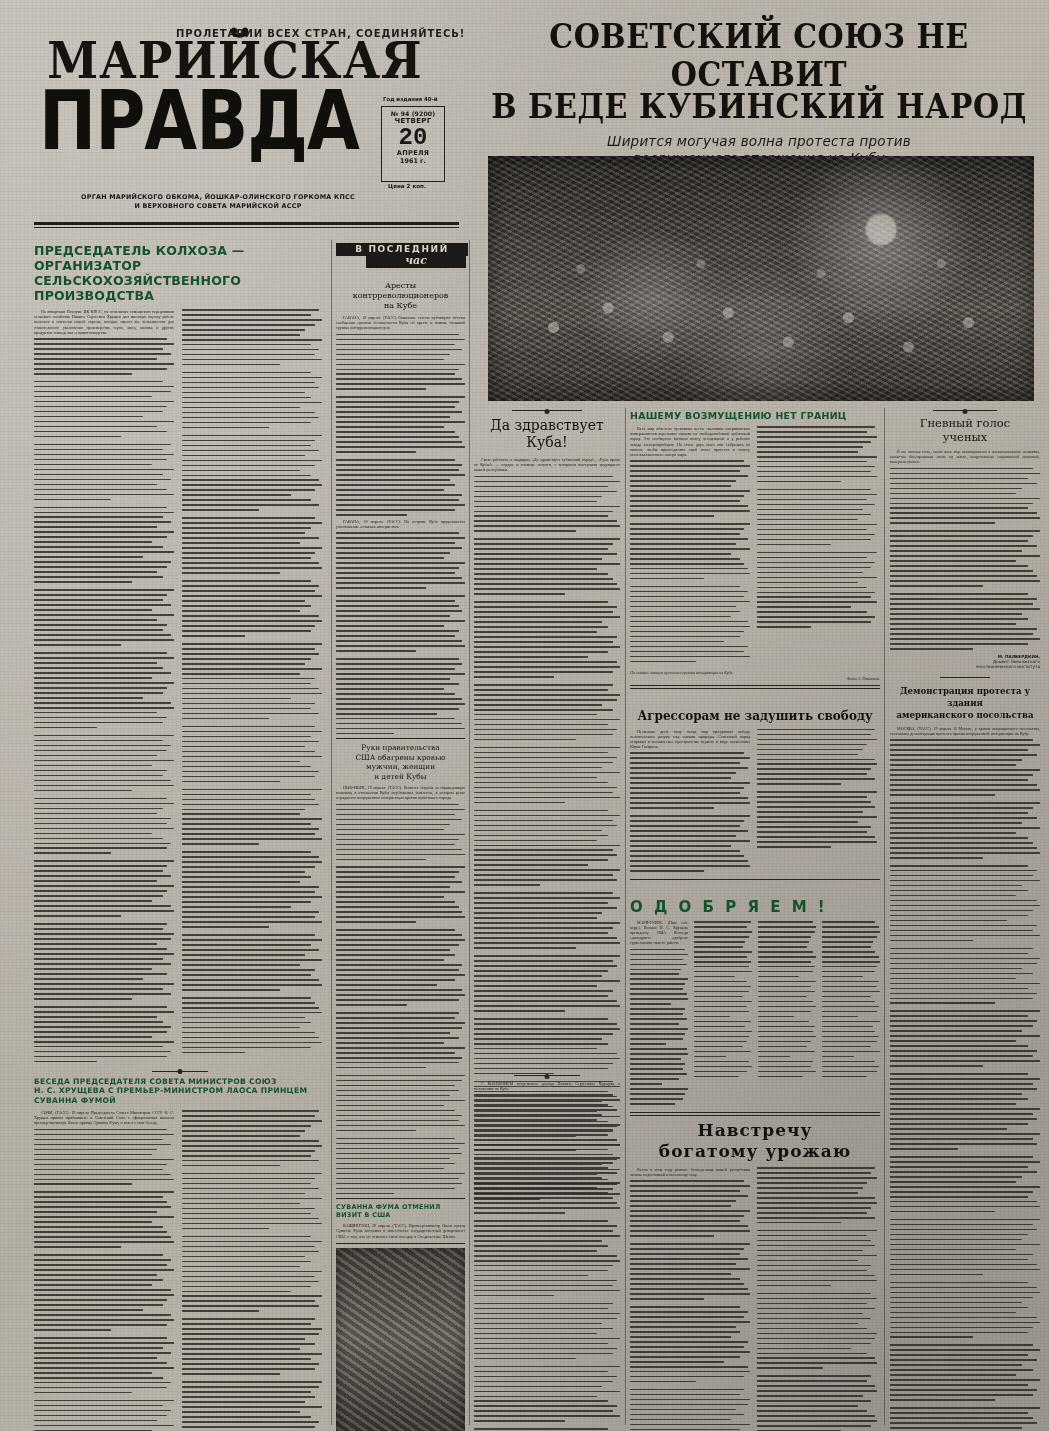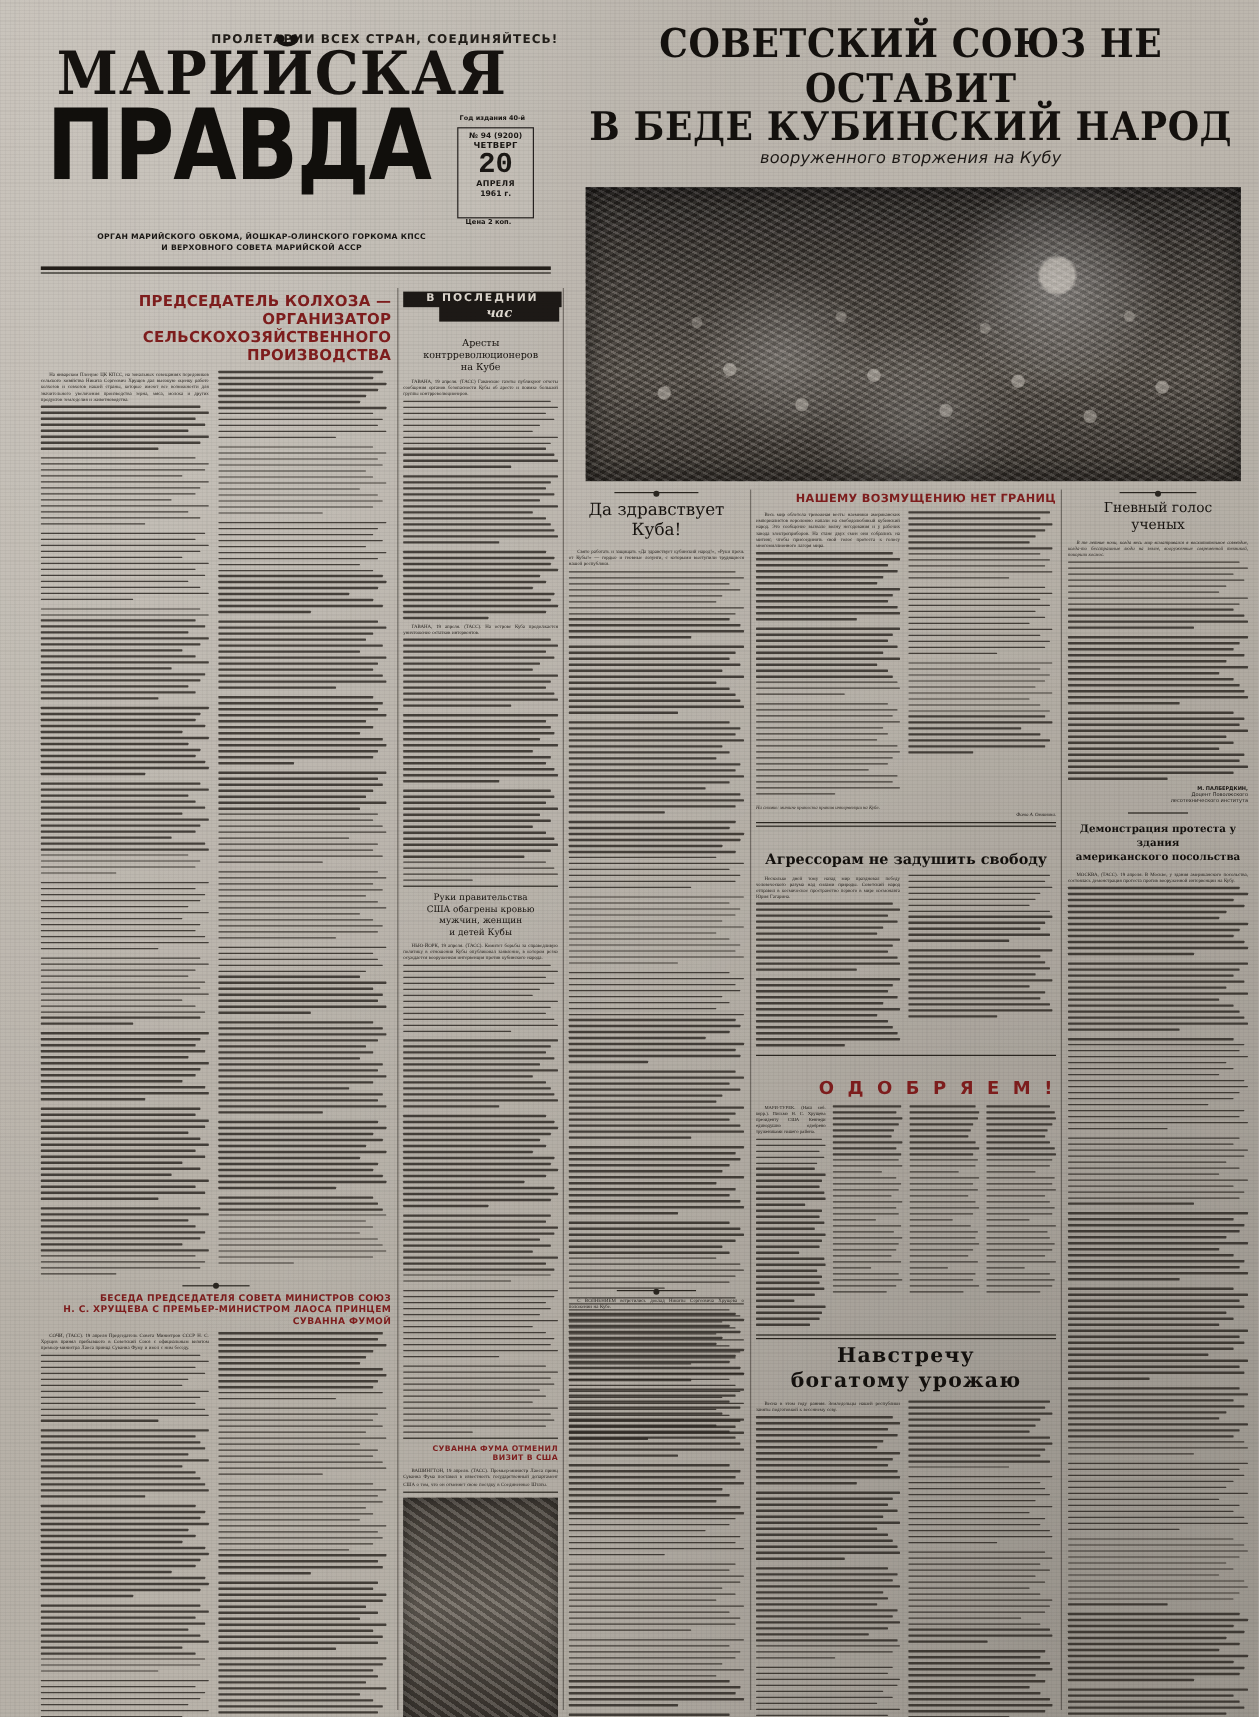--- a/index.html
+++ b/index.html
@@ -121,21 +121,21 @@
       radial-gradient(circle at 72% 30%, rgba(232,226,217,.62) 0 14px, rgba(0,0,0,0) 17px);
     opacity:.85;
   }
 
   
   .vrule{position:absolute;width:1px;background:#3a3530;opacity:.55;}
 
   
   .hd-black{
     font-family:"DejaVu Sans",sans-serif;font-weight:700;
-    color:#7f1d1d;text-align:right;letter-spacing:.3px;
+    color:#14532d;text-align:left;letter-spacing:.3px;
   }
   .hd-serif{
     font-family:"DejaVu Serif",serif;font-weight:400;text-align:center;color:#17130f;
   }
   .hd-slab{
     font-family:"DejaVu Serif",serif;font-weight:700;text-align:center;color:#14110e;
   }
 
   
   .lasthour{
@@ -201,20 +201,21 @@
     <div class="organ">
       <span>ОРГАН МАРИЙСКОГО ОБКОМА, ЙОШКАР-ОЛИНСКОГО ГОРКОМА КПСС</span><br>
       <span>И ВЕРХОВНОГО СОВЕТА МАРИЙСКОЙ АССР</span>
     </div>
   </div>
   <div id="mast-underline"></div>
 
   <div id="lead">
     <div class="lead-h1">СОВЕТСКИЙ СОЮЗ НЕ ОСТАВИТ</div>
     <div class="lead-h1">В БЕДЕ КУБИНСКИЙ НАРОД</div>
+    <div class="lead-sub">Ширится могучая волна протеста против</div>
     <div class="lead-sub" style="margin-top:0">вооруженного вторжения на Кубу</div>
   </div>
 
   <div id="lead-photo">
     <div class="crowd"></div>
   </div>
 
   <div class="vrule" style="left:331px;top:240px;height:1185px;"></div>
   <div class="vrule" style="left:469px;top:240px;height:1185px;"></div>
   <div class="vrule" style="left:625px;top:408px;height:1017px;"></div>

